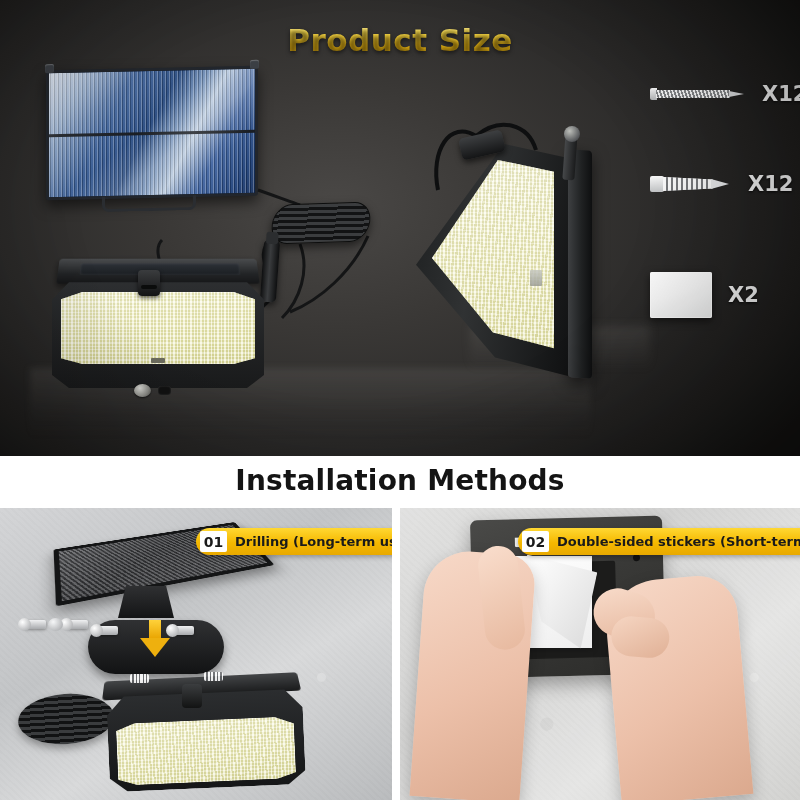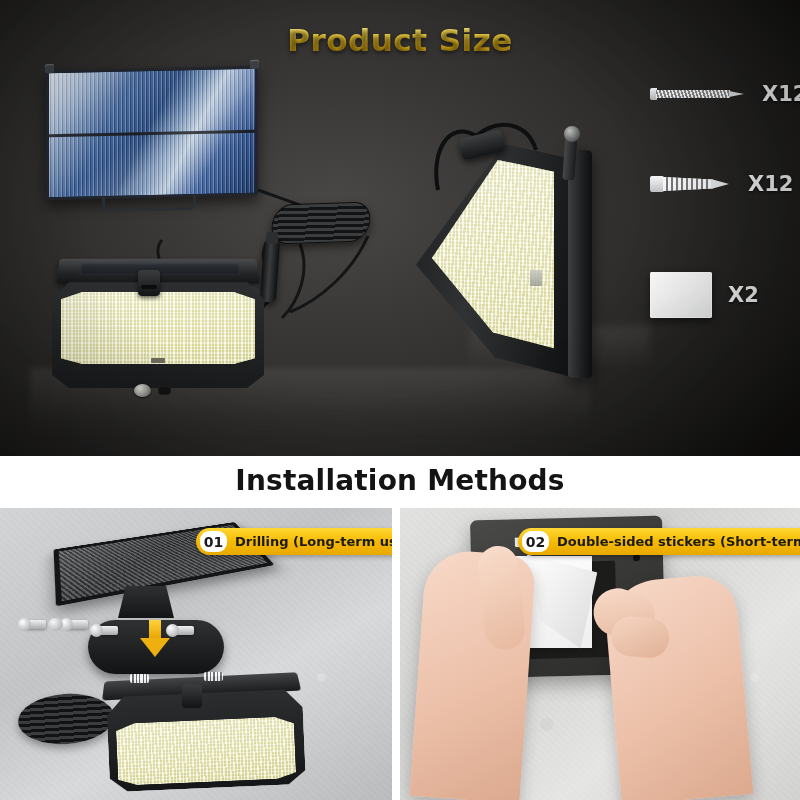--- a/index.html
+++ b/index.html
@@ -187,21 +187,21 @@
       radial-gradient(circle at 18% 22%, rgba(255,255,255,.5) 0 3px, rgba(0,0,0,0) 4px),
       radial-gradient(circle at 62% 14%, rgba(0,0,0,.08) 0 5px, rgba(0,0,0,0) 6px),
       radial-gradient(circle at 82% 58%, rgba(255,255,255,.45) 0 4px, rgba(0,0,0,0) 5px),
       radial-gradient(circle at 34% 74%, rgba(0,0,0,.07) 0 6px, rgba(0,0,0,0) 7px),
       repeating-linear-gradient(43deg, rgba(0,0,0,.025) 0 2px, rgba(255,255,255,.03) 2px 5px); }
 
   .method-badge{ position:absolute; display:flex; align-items:center; z-index:9;
     background:linear-gradient(180deg,#ffd833,#f5b800 55%,#e8a900);
     border-radius:16px; height:27px; padding:0 14px 0 4px;
     box-shadow:0 2px 5px rgba(0,0,0,.28); }
-  .badge-num{ width:27px; height:21px; border-radius:9px; background:#fff;
+  .badge-num{ width:27px; height:21px; border-radius:2px; background:#fff;
     color:#1a1a1a; font-size:14px; font-weight:bold; display:flex; align-items:center;
     justify-content:center; margin-right:8px; font-family:"DejaVu Sans", sans-serif; }
   .badge-text{ color:#1a1a1a; font-size:13px; font-weight:bold; white-space:nowrap;
     font-family:"DejaVu Sans", sans-serif; }
   #badge-01{ left:196px; top:20px; }
   #badge-02{ left:118px; top:20px; }
 
   
   .pv-panel{ position:absolute; left:58px; top:6px; width:205px; height:86px;
     transform:perspective(330px) rotateX(54deg) rotate(-16deg);

